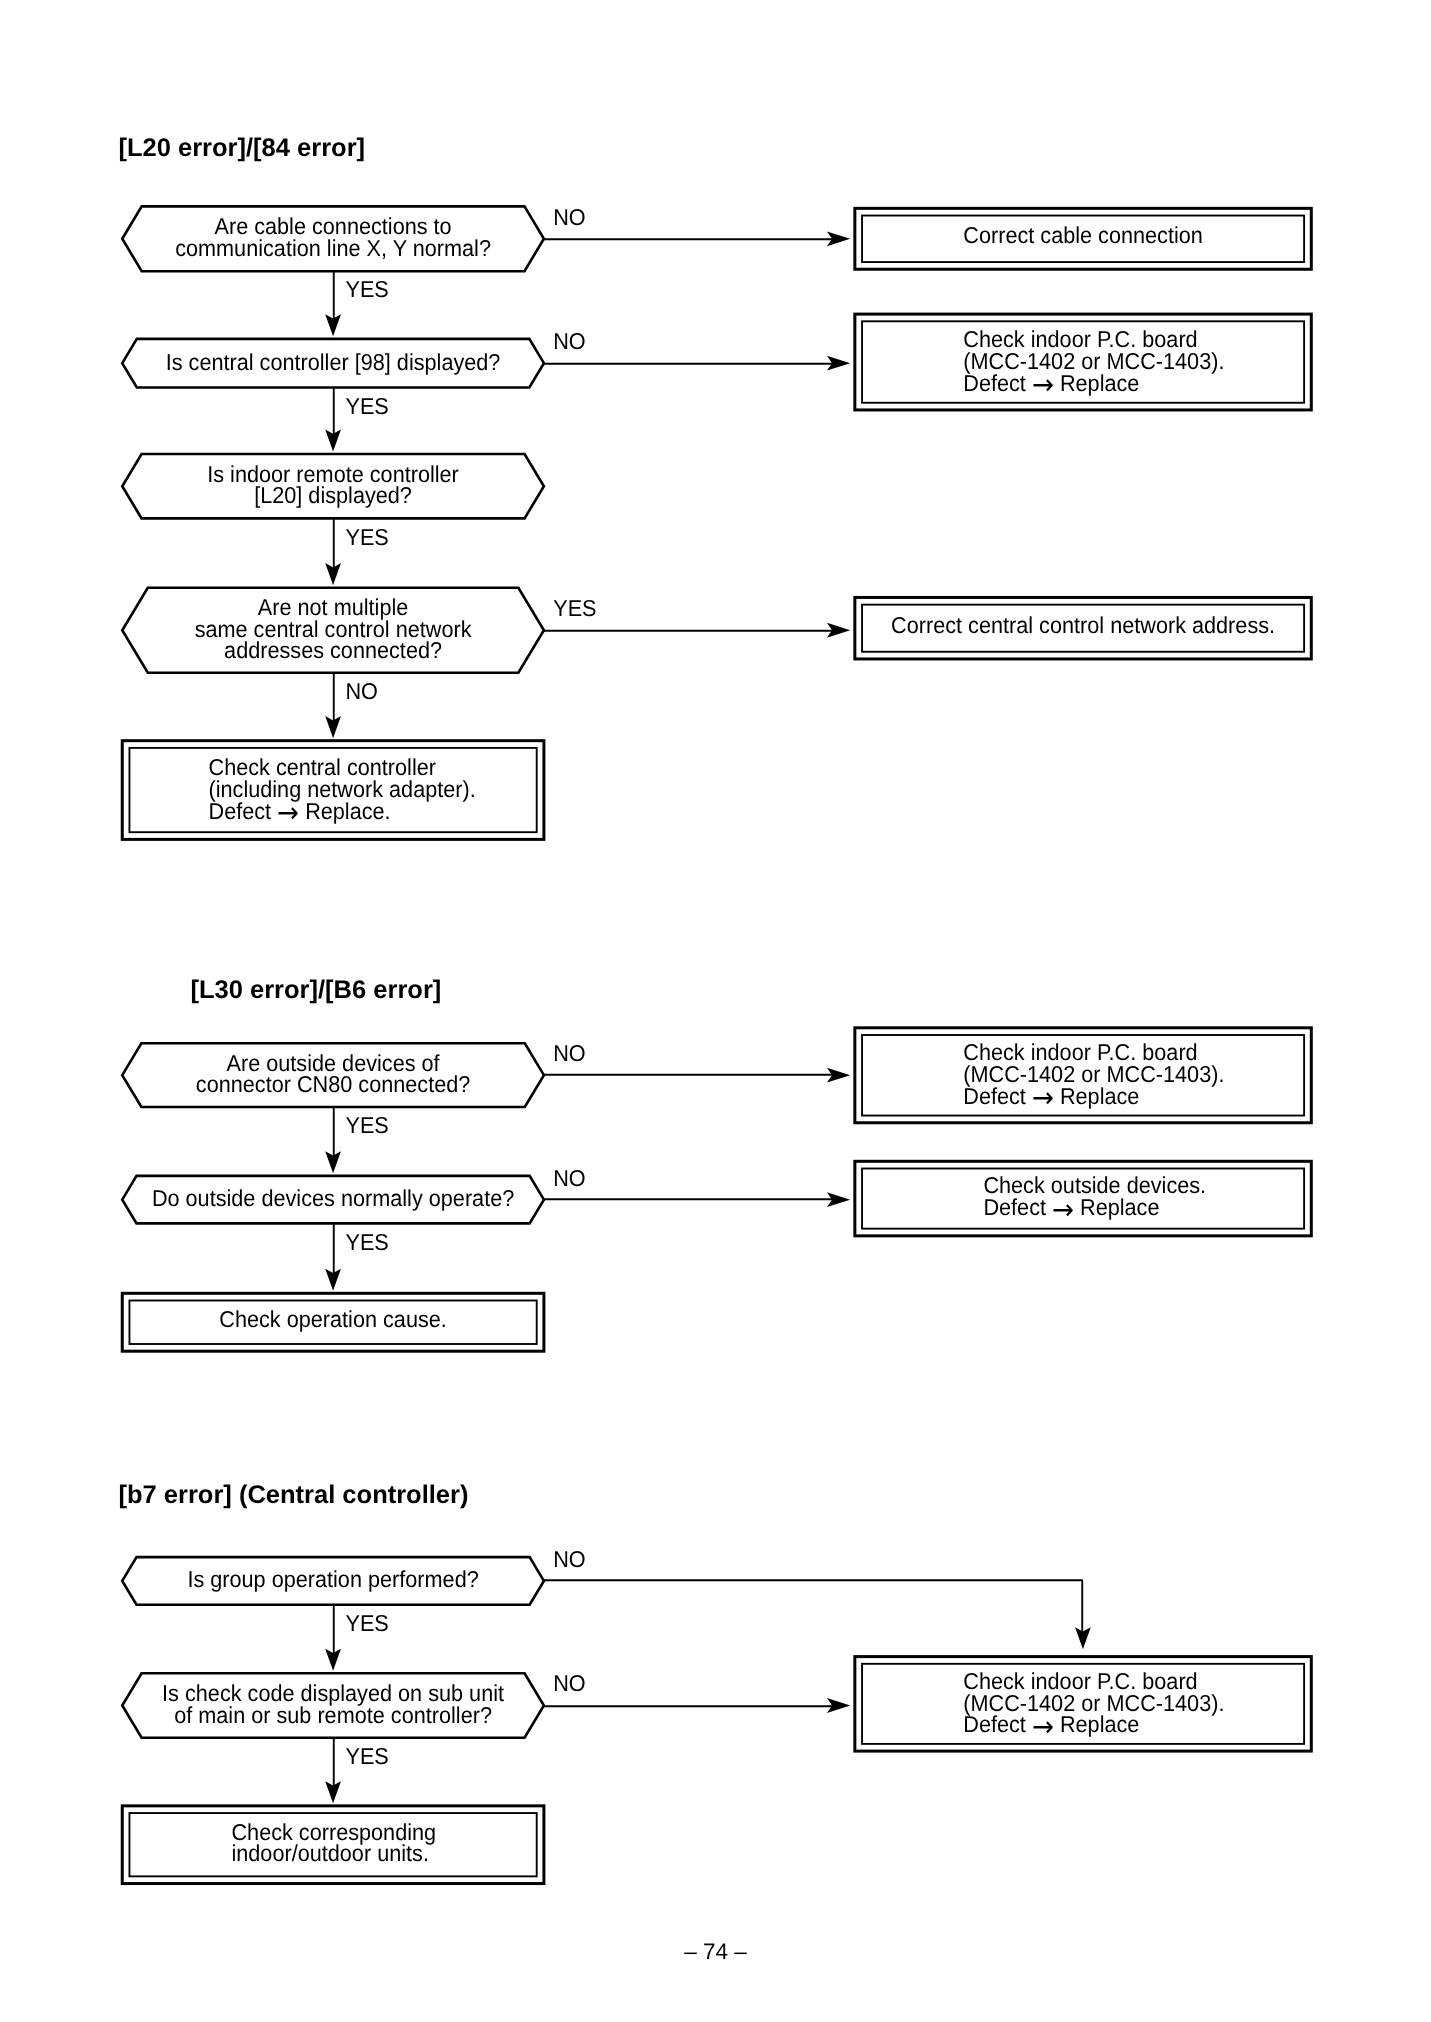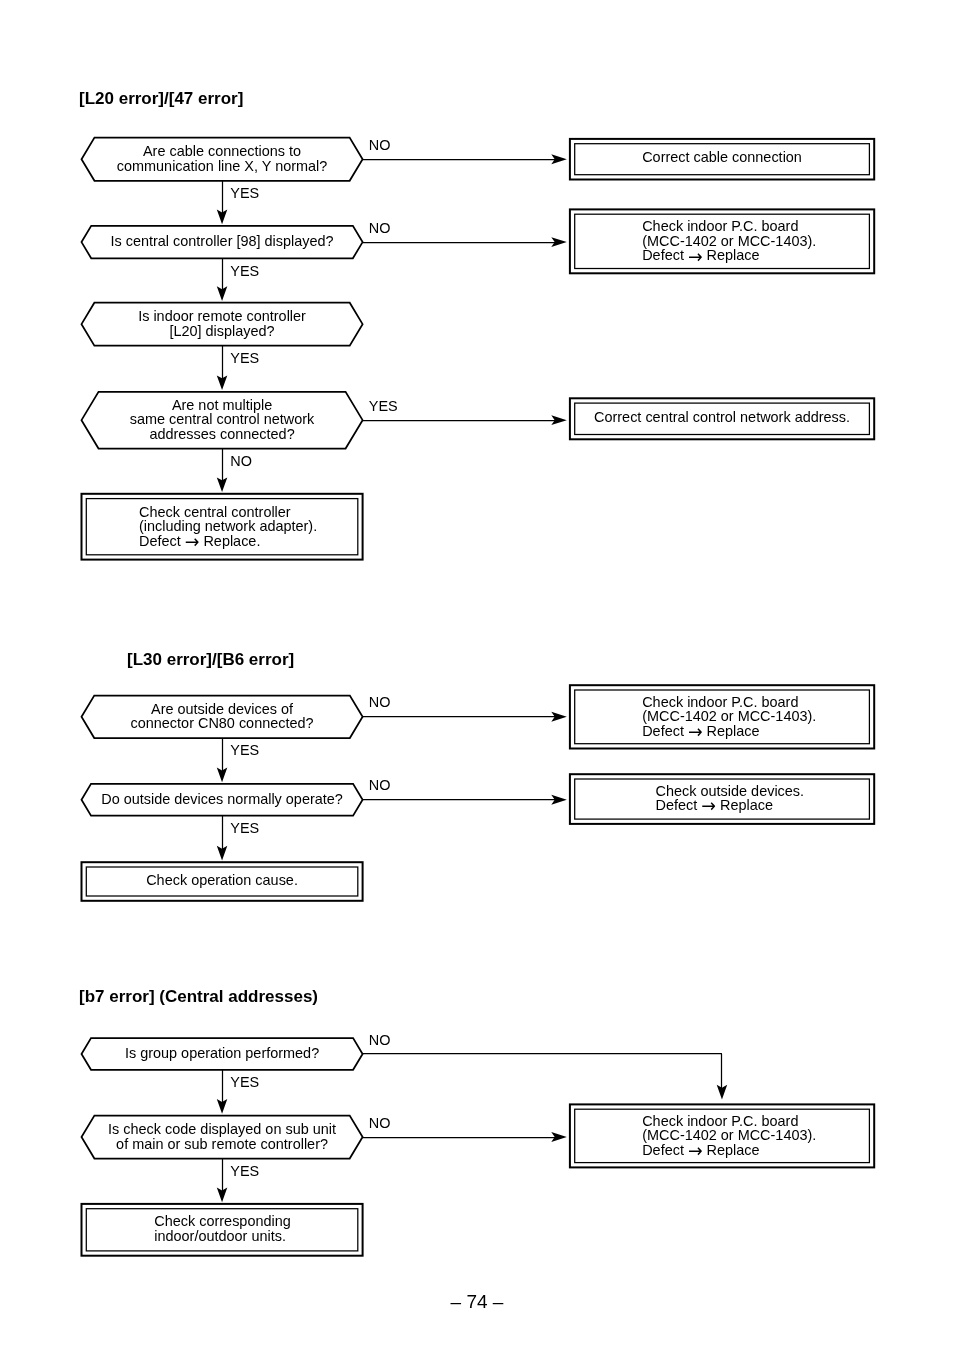--- a/index.html
+++ b/index.html
@@ -9,33 +9,33 @@
     font-family:"Liberation Sans", sans-serif;
     color:#000000;
     -webkit-font-smoothing:antialiased;
   }
   .page{position:relative;width:954px;height:1348px;overflow:hidden;}
   .sect-title{
     position:absolute;font-weight:bold;font-size:17px;line-height:17px;
     letter-spacing:0px;white-space:nowrap;
   }
   .page-num{
-    position:absolute;font-size:19px;line-height:19px;width:954px;left:0;text-align:center;
+    position:absolute;font-size:15px;line-height:19px;width:954px;left:0;text-align:center;
   }
   svg.flow{position:absolute;left:0;top:0;width:954px;height:1348px;overflow:visible;}
   .ftext{font-family:"Liberation Sans", sans-serif;font-size:15.35px;fill:#000;}
   .arrowglyph{font-family:"DejaVu Sans", sans-serif;font-size:18.6px;}
 </style>
 </head>
 <body>
 
 <div class="page">
-  <div class="sect-title" style="left:79px;top:90px;">[L20 error]/[47 error]</div>
+  <div class="sect-title" style="left:79px;top:90px;">[L20 error]/[84 error]</div>
   <div class="sect-title" style="left:79px;top:650.5px;margin-left:48px;">[L30 error]/[B6 error]</div>
-  <div class="sect-title" style="left:79px;top:987.7px;">[b7 error] (Central addresses)</div>
+  <div class="sect-title" style="left:79px;top:987.7px;">[b7 error] (Central controller)</div>
   <div class="page-num" style="top:1292px;">– 74 –</div>
   <svg class="flow" id="flow" viewBox="0 0 954 1348">
       <path d="M 94.46 137.60 L 349.64 137.60 L 362.60 159.20 L 349.64 180.80 L 94.46 180.80 L 81.50 159.20 Z" fill="#ffffff" stroke="#000000" stroke-width="1.75" stroke-linejoin="miter" stroke-miterlimit="10"></path>
       <g>
         <text x="222.05" y="156.20" class="ftext" text-anchor="middle" textLength="158.13" lengthAdjust="spacingAndGlyphs">Are cable connections to</text>
         <text x="222.05" y="170.70" class="ftext" text-anchor="middle" textLength="210.55" lengthAdjust="spacingAndGlyphs">communication line X, Y normal?</text>
       </g>
       <path d="M 91.22 225.90 L 352.88 225.90 L 362.60 242.10 L 352.88 258.30 L 91.22 258.30 L 81.50 242.10 Z" fill="#ffffff" stroke="#000000" stroke-width="1.75" stroke-linejoin="miter" stroke-miterlimit="10"></path>
       <g>
         <text x="222.05" y="246.35" class="ftext" text-anchor="middle" textLength="223.12" lengthAdjust="spacingAndGlyphs">Is central controller [98] displayed?</text>

